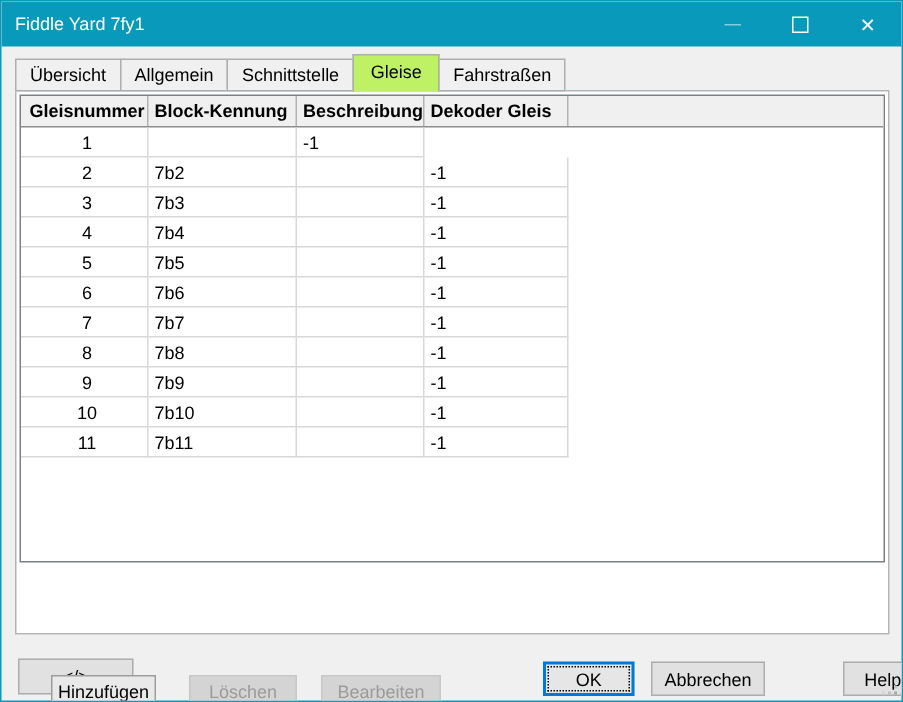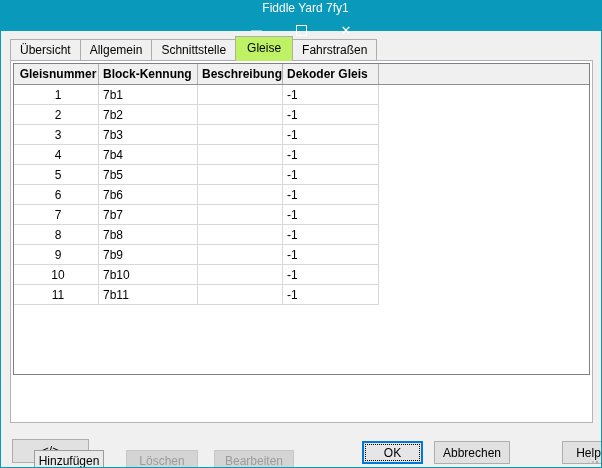--- a/index.html
+++ b/index.html
@@ -6,21 +6,21 @@
   *{font-family:"Liberation Sans",sans-serif;}
 
   .window{
     position:relative;width:602px;height:468px;box-sizing:border-box;
     background:#f0f0f0;border:1px solid #0999ba;overflow:hidden;
   }
 
   
   .titlebar{
     position:absolute;left:0;top:0;right:0;height:30px;background:#0999ba;
-    display:flex;align-items:center;color:#fff;flex-direction:column;
+    display:flex;align-items:center;color:#fff;
   }
   .titlebar .title{margin-left:9px;font-size:12px;flex:1;white-space:nowrap;}
   .caption{display:flex;height:30px;}
   .cap-btn{width:45px;height:30px;display:flex;align-items:center;justify-content:center;}
   .min-glyph{width:11px;height:1px;background:rgba(255,255,255,.5);}
   .max-glyph{width:9px;height:9px;border:1px solid #fff;}
   .close-glyph{color:#fff;font-size:13px;line-height:13px;}
 
   
   .tabbar{position:absolute;left:9px;top:35px;height:25px;display:flex;align-items:flex-end;z-index:5;}
@@ -119,21 +119,20 @@
       <div class="thead">
           <div class="hcell">Gleisnummer</div>
           <div class="hcell">Block-Kennung</div>
           <div class="hcell">Beschreibung</div>
           <div class="hcell">Dekoder Gleis</div>
           <div class="hcell filler"></div>
         </div>
       <div class="tbody">
           <div class="trow">
             <div class="tcell">1</div>
-            <div class="tcell">7b1</div>
             <div class="tcell"></div>
             <div class="tcell">-1</div>
           </div>
           <div class="trow">
             <div class="tcell">2</div>
             <div class="tcell">7b2</div>
             <div class="tcell"></div>
             <div class="tcell">-1</div>
           </div>
           <div class="trow">

